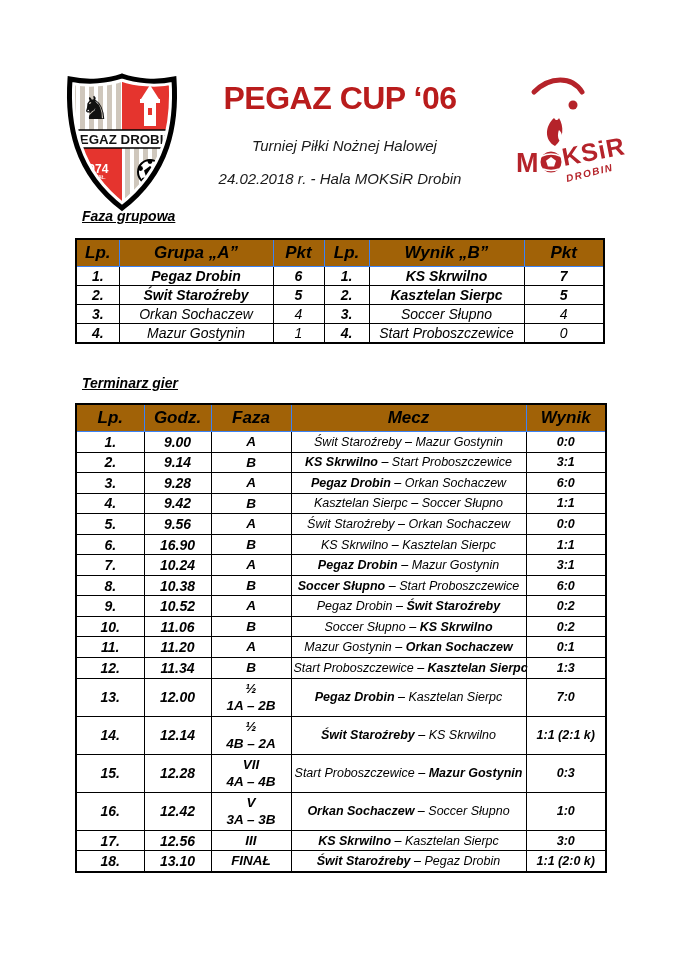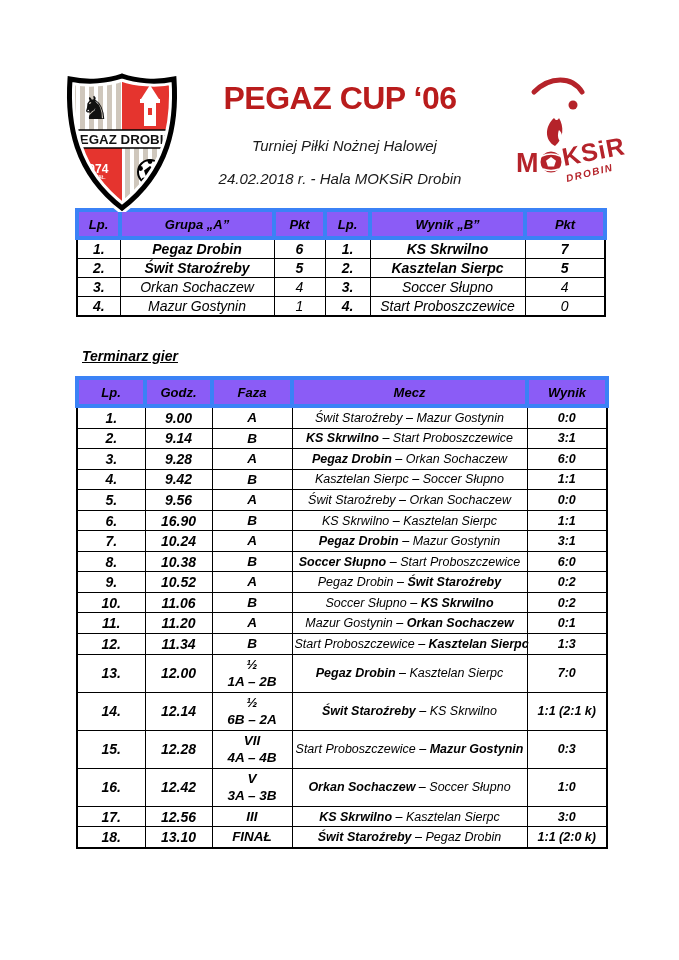--- a/index.html
+++ b/index.html
@@ -14,21 +14,21 @@
   .title{font-size:32px;font-weight:bold;letter-spacing:-0.5px;color:#b91c1c;margin:0;line-height:1.05;}
   .subtitle{font-style:italic;font-size:15px;margin-top:21px;color:#1a1a1a;margin-left:9px;}
   .dateline{font-style:italic;font-size:15px;margin-top:16px;color:#1a1a1a;}
 
   
   .content{padding:0 0 0 75px;}
   .section-heading{font-size:14px;font-weight:bold;font-style:italic;text-decoration:underline;margin:0 0 14px 7px;}
   .section-heading.second{margin-top:31px;margin-bottom:12px;}
 
   table{border-collapse:collapse;table-layout:fixed;border:2px solid #000;font-style:italic;}
-  th{background:#8b5cf6;border:4px solid #3b82f6;font-weight:bold;font-style:italic;font-size:13px;padding:3px 2px;height:18px;}
+  th{background:#a16207;border:1px solid #3b82f6;font-weight:bold;font-style:italic;font-size:17px;padding:3px 2px;height:18px;}
   td{border:1px solid #000;text-align:center;font-size:14px;padding:1px 2px;vertical-align:middle;}
   .b{font-weight:bold;}
 
   .grp{width:528px;}
   .grp td{height:16px;}
 
   .sch{width:530px;}
   .sch td{height:17px;}
   .sch .c-mecz{font-size:12.5px;white-space:nowrap;}
   .sch .c-wynik{font-size:12.5px;white-space:nowrap;}
@@ -106,20 +106,21 @@
         <path d="M30,82 Q39,78 48,82" stroke="#ffffff" stroke-width="1.4" fill="none"></path>
         <path d="M31,95 Q39,98 47,95" stroke="#ffffff" stroke-width="1.4" fill="none"></path>
       </g>
       <text x="52" y="92" font-size="25" font-weight="bold" fill="#b5232a" transform="rotate(-11 52 92)" letter-spacing="1">KSiR</text>
       <text x="55" y="108" font-size="10" font-style="italic" font-weight="bold" fill="#b5232a" transform="rotate(-14 55 108)" letter-spacing="1.5">DROBIN</text>
     </svg>
   </header>
 
   <section class="content">
 
+    <div class="section-heading">Faza grupowa</div>
 
     <table class="grp">
       <colgroup>
         <col style="width:43px">
           <col style="width:154px">
           <col style="width:51px">
         <col style="width:45px">
           <col style="width:155px">
           <col style="width:80px">
       </colgroup>
@@ -305,21 +306,21 @@
               <div>1A – 2B</div>
             </td>
             <td class="c-mecz"><span class="b">Pegaz Drobin</span> – <span>Kasztelan Sierpc</span></td>
             <td class="c-wynik b">7:0</td>
           </tr>
           <tr>
             <td class="c-lp b">14.</td>
             <td class="c-godz b">12.14</td>
             <td class="c-faza b">
               <div>½</div>
-              <div>6B – 2A</div>
+              <div>4B – 2A</div>
             </td>
             <td class="c-mecz"><span class="b">Świt Staroźreby</span> – <span>KS Skrwilno</span></td>
             <td class="c-wynik b">1:1 (2:1 k)</td>
           </tr>
           <tr>
             <td class="c-lp b">15.</td>
             <td class="c-godz b">12.28</td>
             <td class="c-faza b">
               <div>VII</div>
               <div>4A – 4B</div>

